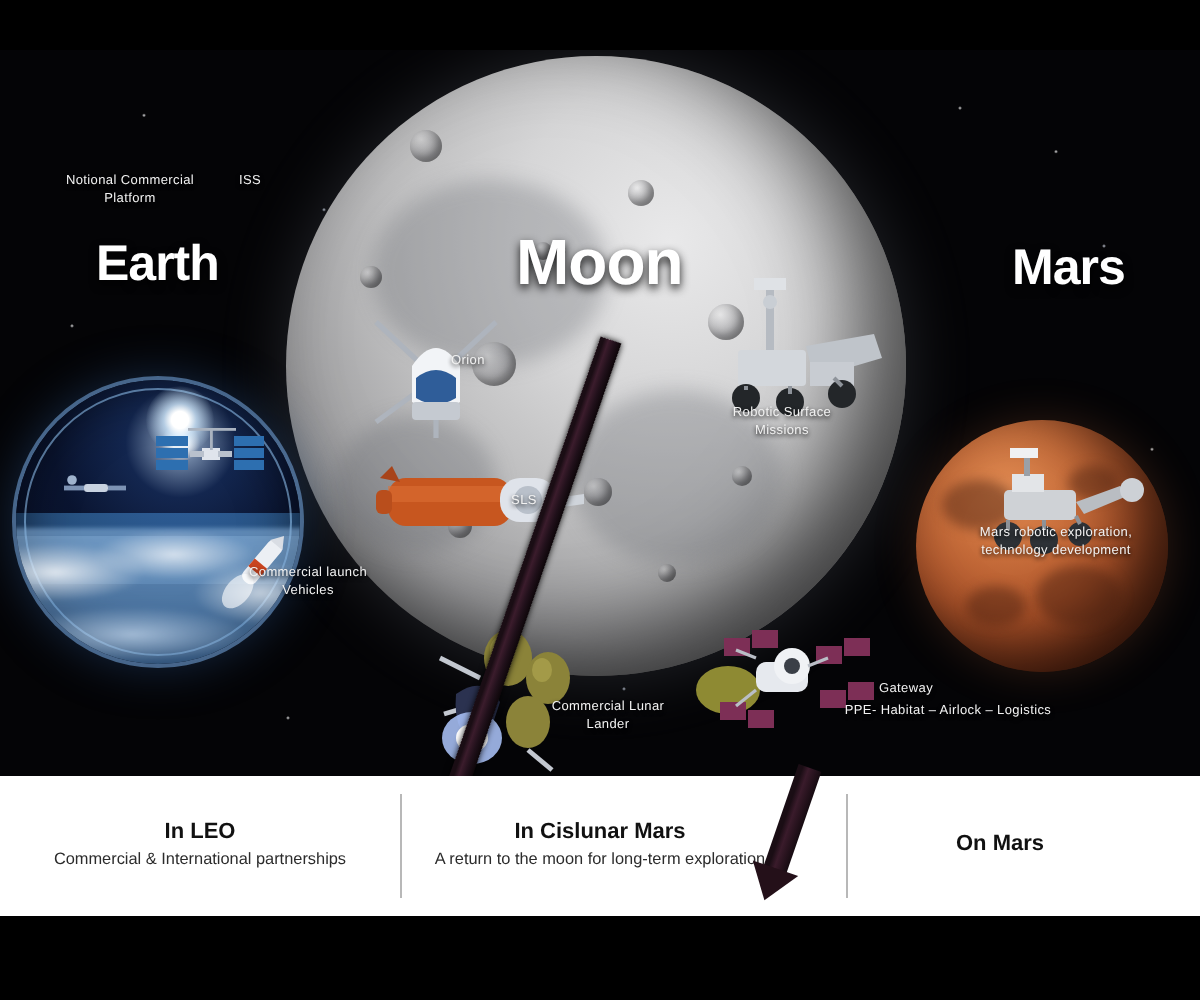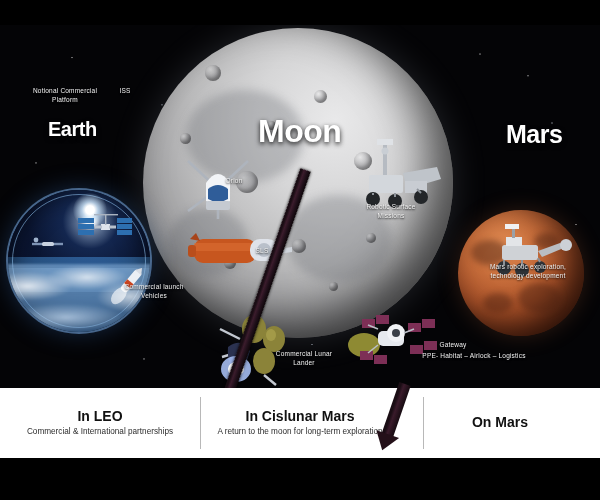--- a/index.html
+++ b/index.html
@@ -83,30 +83,30 @@
 
   
   .art{position:absolute;}
   .lbl{position:absolute;color:#f2f2f2;font-size:6.5px;line-height:1.35;text-align:center;
        letter-spacing:.2px;text-shadow:0 1px 2px rgba(0,0,0,.95);white-space:pre-line;}
 
   
   .planet-title{position:absolute;color:#fff;font-weight:bold;
       font-family:"Liberation Sans Narrow","Liberation Sans",sans-serif;
       text-shadow:0 2px 5px rgba(0,0,0,.9);letter-spacing:-.5px;}
-  #t-earth{left:48px;top:118px;font-size:20px;}
+  #t-earth{left:48px;top:118px;font-size:25px;}
   #t-moon{left:258px;top:113px;font-size:32px;}
   #t-mars{left:506px;top:120px;font-size:25px;}
 
   
   #panel{position:absolute;left:0;top:388px;width:600px;height:70px;background:#fff;}
   #cols{display:flex;width:100%;height:100%;}
   .col{flex:1;display:flex;flex-direction:column;align-items:center;justify-content:center;
        padding:0 8px;box-sizing:border-box;position:relative;}
-  .col .ttl{font-size:14px;font-weight:bold;color:#111;margin-bottom:2px;}
+  .col .ttl{font-size:11px;font-weight:bold;color:#111;margin-bottom:2px;}
   .col .sub{font-size:8.2px;color:#2c2c2c;line-height:1.35;}
   .vdiv{position:absolute;top:9px;width:1px;height:52px;background:#b8b8b8;}
   #vd1{left:200px;} #vd2{left:423px;}
   #panel-arrow{position:absolute;left:399px;top:384px;width:12px;height:56px;
       background:linear-gradient(90deg,#1a0d14 0 20%,#3a1b2b 45%,#160b11 100%);
       transform:rotate(19deg);transform-origin:top center;}
   #panel-arrow:after{content:"";position:absolute;left:-6px;bottom:-14px;
       border-left:12px solid transparent;border-right:12px solid transparent;
       border-top:17px solid #241019;}
 </style>

